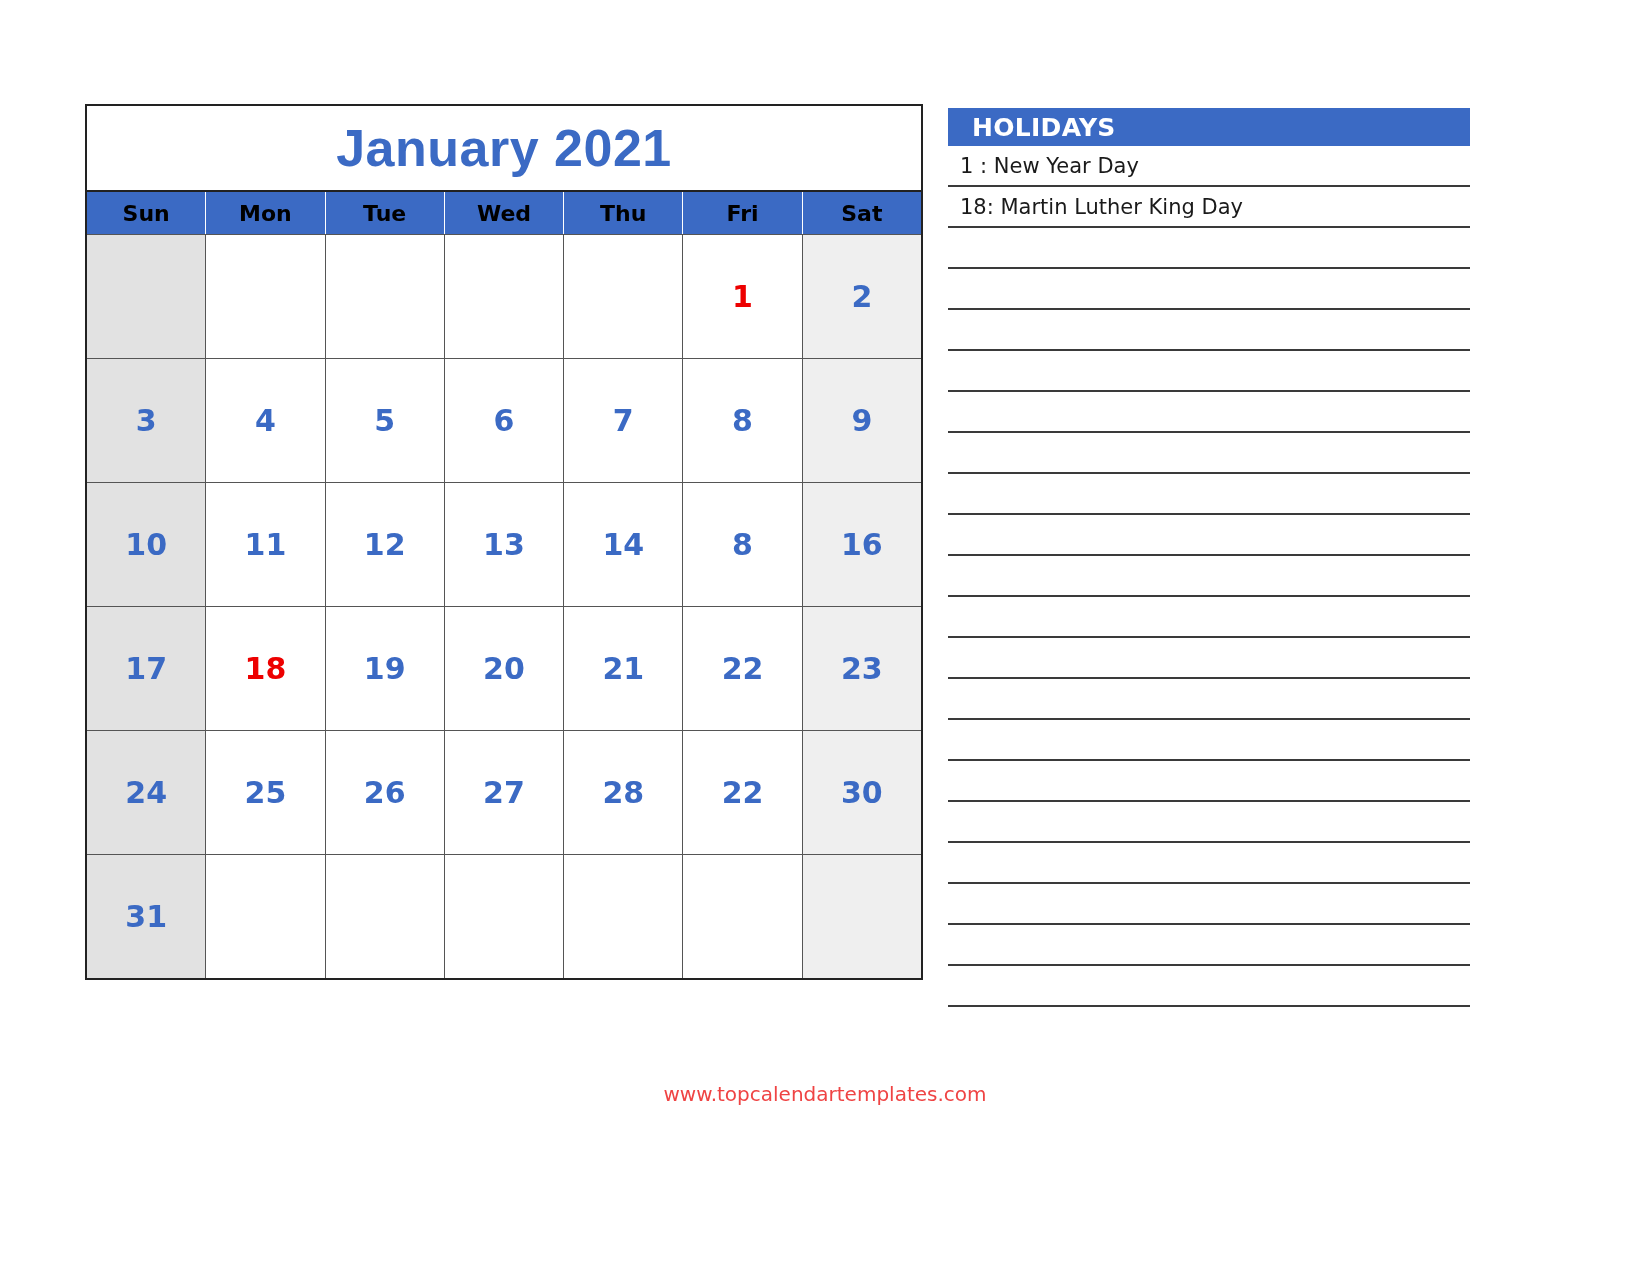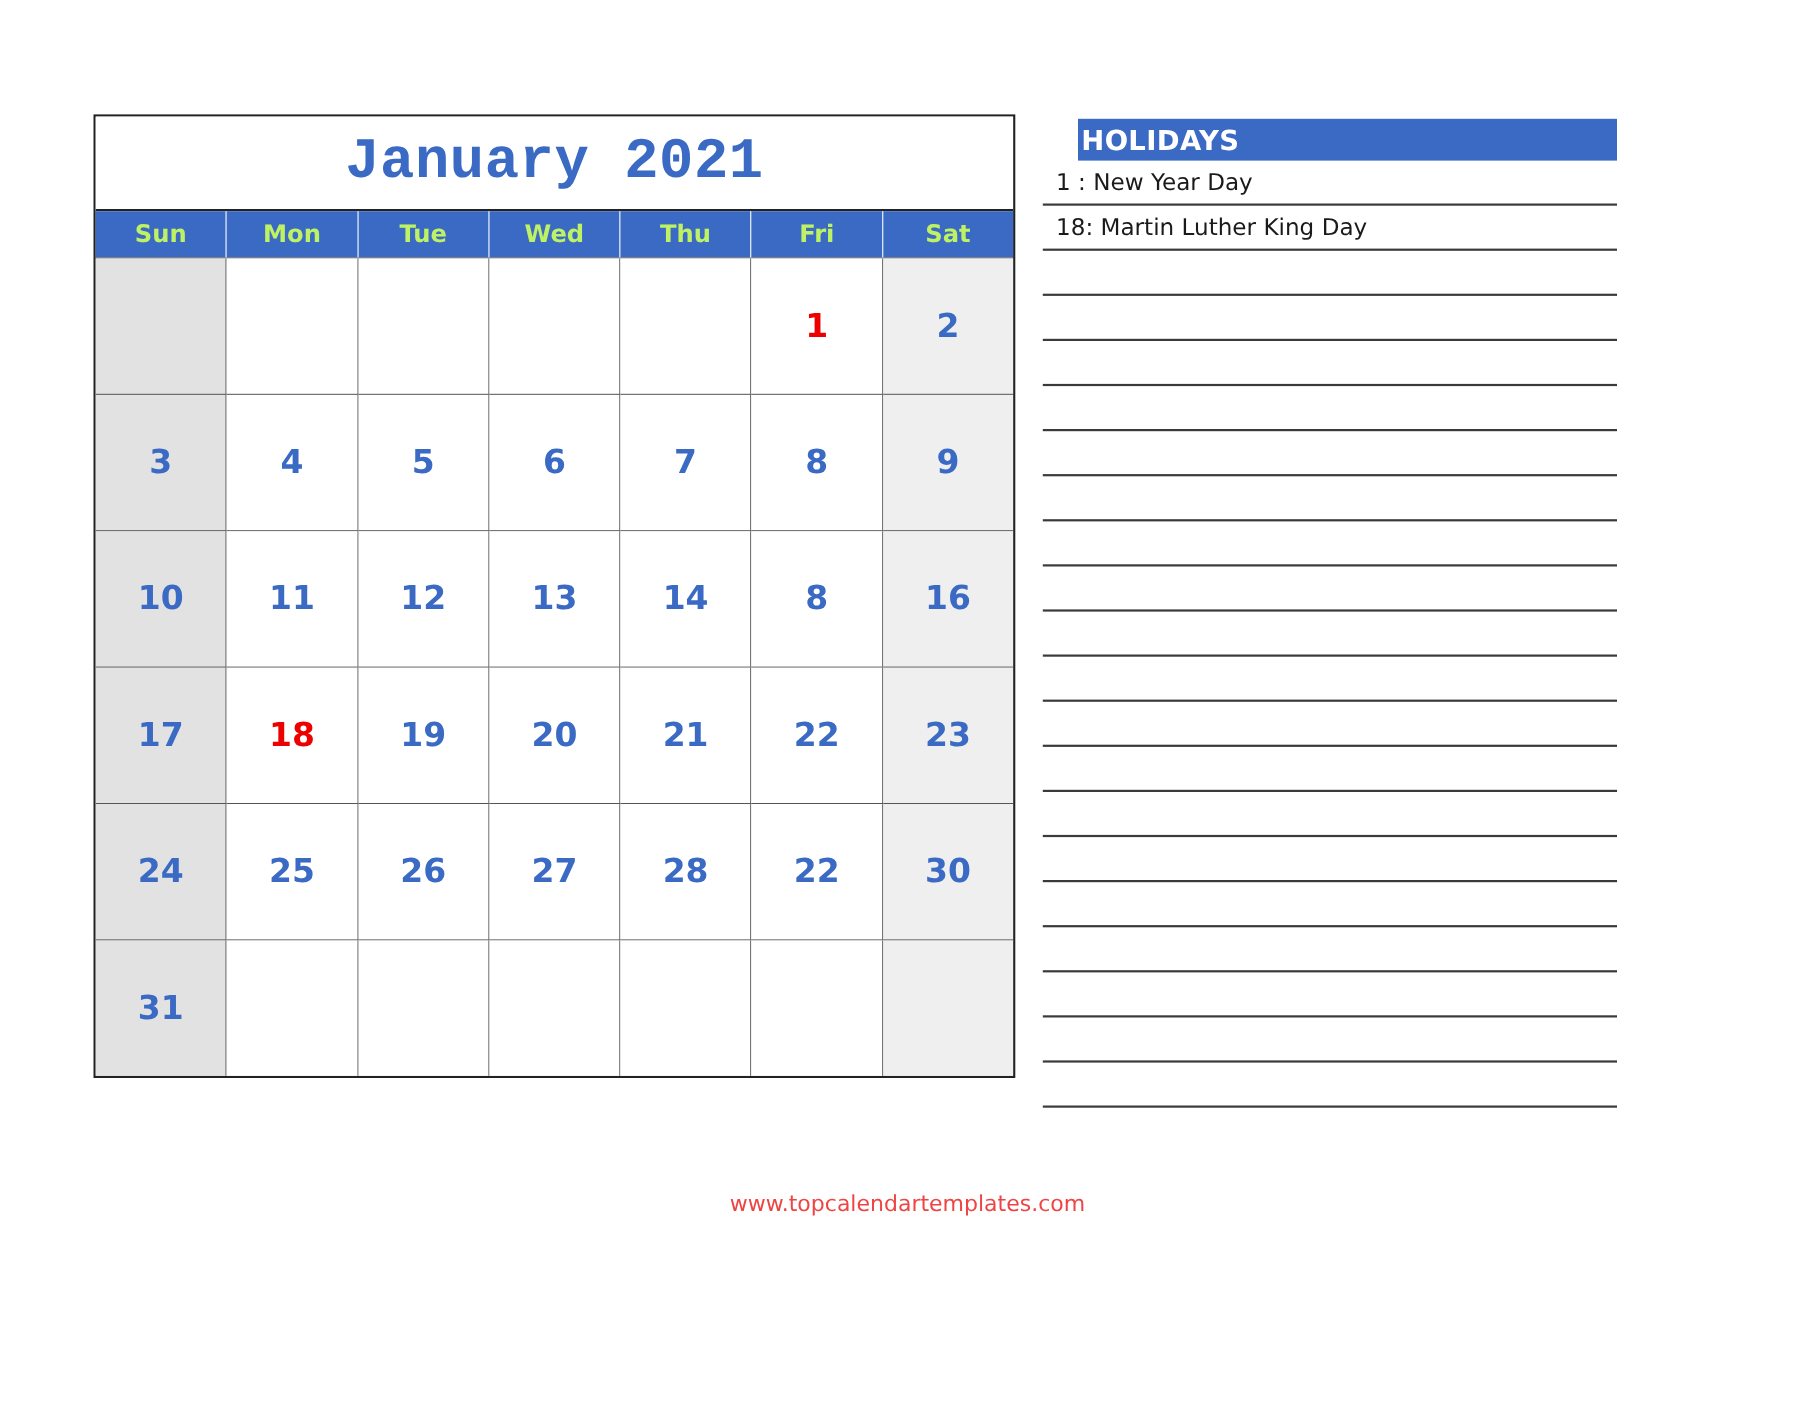--- a/index.html
+++ b/index.html
@@ -33,34 +33,34 @@
     justify-content: center;
     background: #ffffff;
     border-bottom: 2px solid #222222;
   }
   #calendar-title {
     font-size: 52px;
     font-weight: bold;
     color: #3B6AC4;
     letter-spacing: 0.5px;
     line-height: 1;
-    font-family: Liberation Mono, monospace;
+    font-family: Liberation Sans, sans-serif;
   }
 
   #weekday-header {
     display: flex;
     height: 42px;
     background: #3B6AC4;
   }
   .weekday-cell {
     flex: 1 1 0;
     display: flex;
     align-items: center;
     justify-content: center;
-    color: #bef264;
+    color: #000000;
     font-size: 22px;
     font-weight: bold;
     border-right: 1px solid #ffffff;
     box-sizing: border-box;
     font-family: "DejaVu Sans", sans-serif;
   }
   .weekday-cell:last-child { border-right: none; }
 
   #weeks-grid {
     border-top: 1px solid #555555;
@@ -103,23 +103,22 @@
     position: absolute;
     left: 948px;
     top: 108px;
     width: 522px;
   }
   #holidays-header {
     height: 38px;
     background: #3B6AC4;
     display: flex;
     align-items: center;
-    padding-left: 3px;
-    box-sizing: border-box;
-    margin-left: 32px;
+    padding-left: 24px;
+    box-sizing: border-box;
   }
   #holidays-header-label {
     color: #ffffff;
     font-size: 25px;
     font-weight: bold;
     letter-spacing: 0.3px;
     font-family: "DejaVu Sans", sans-serif;
   }
   .holiday-line {
     height: 41px;

